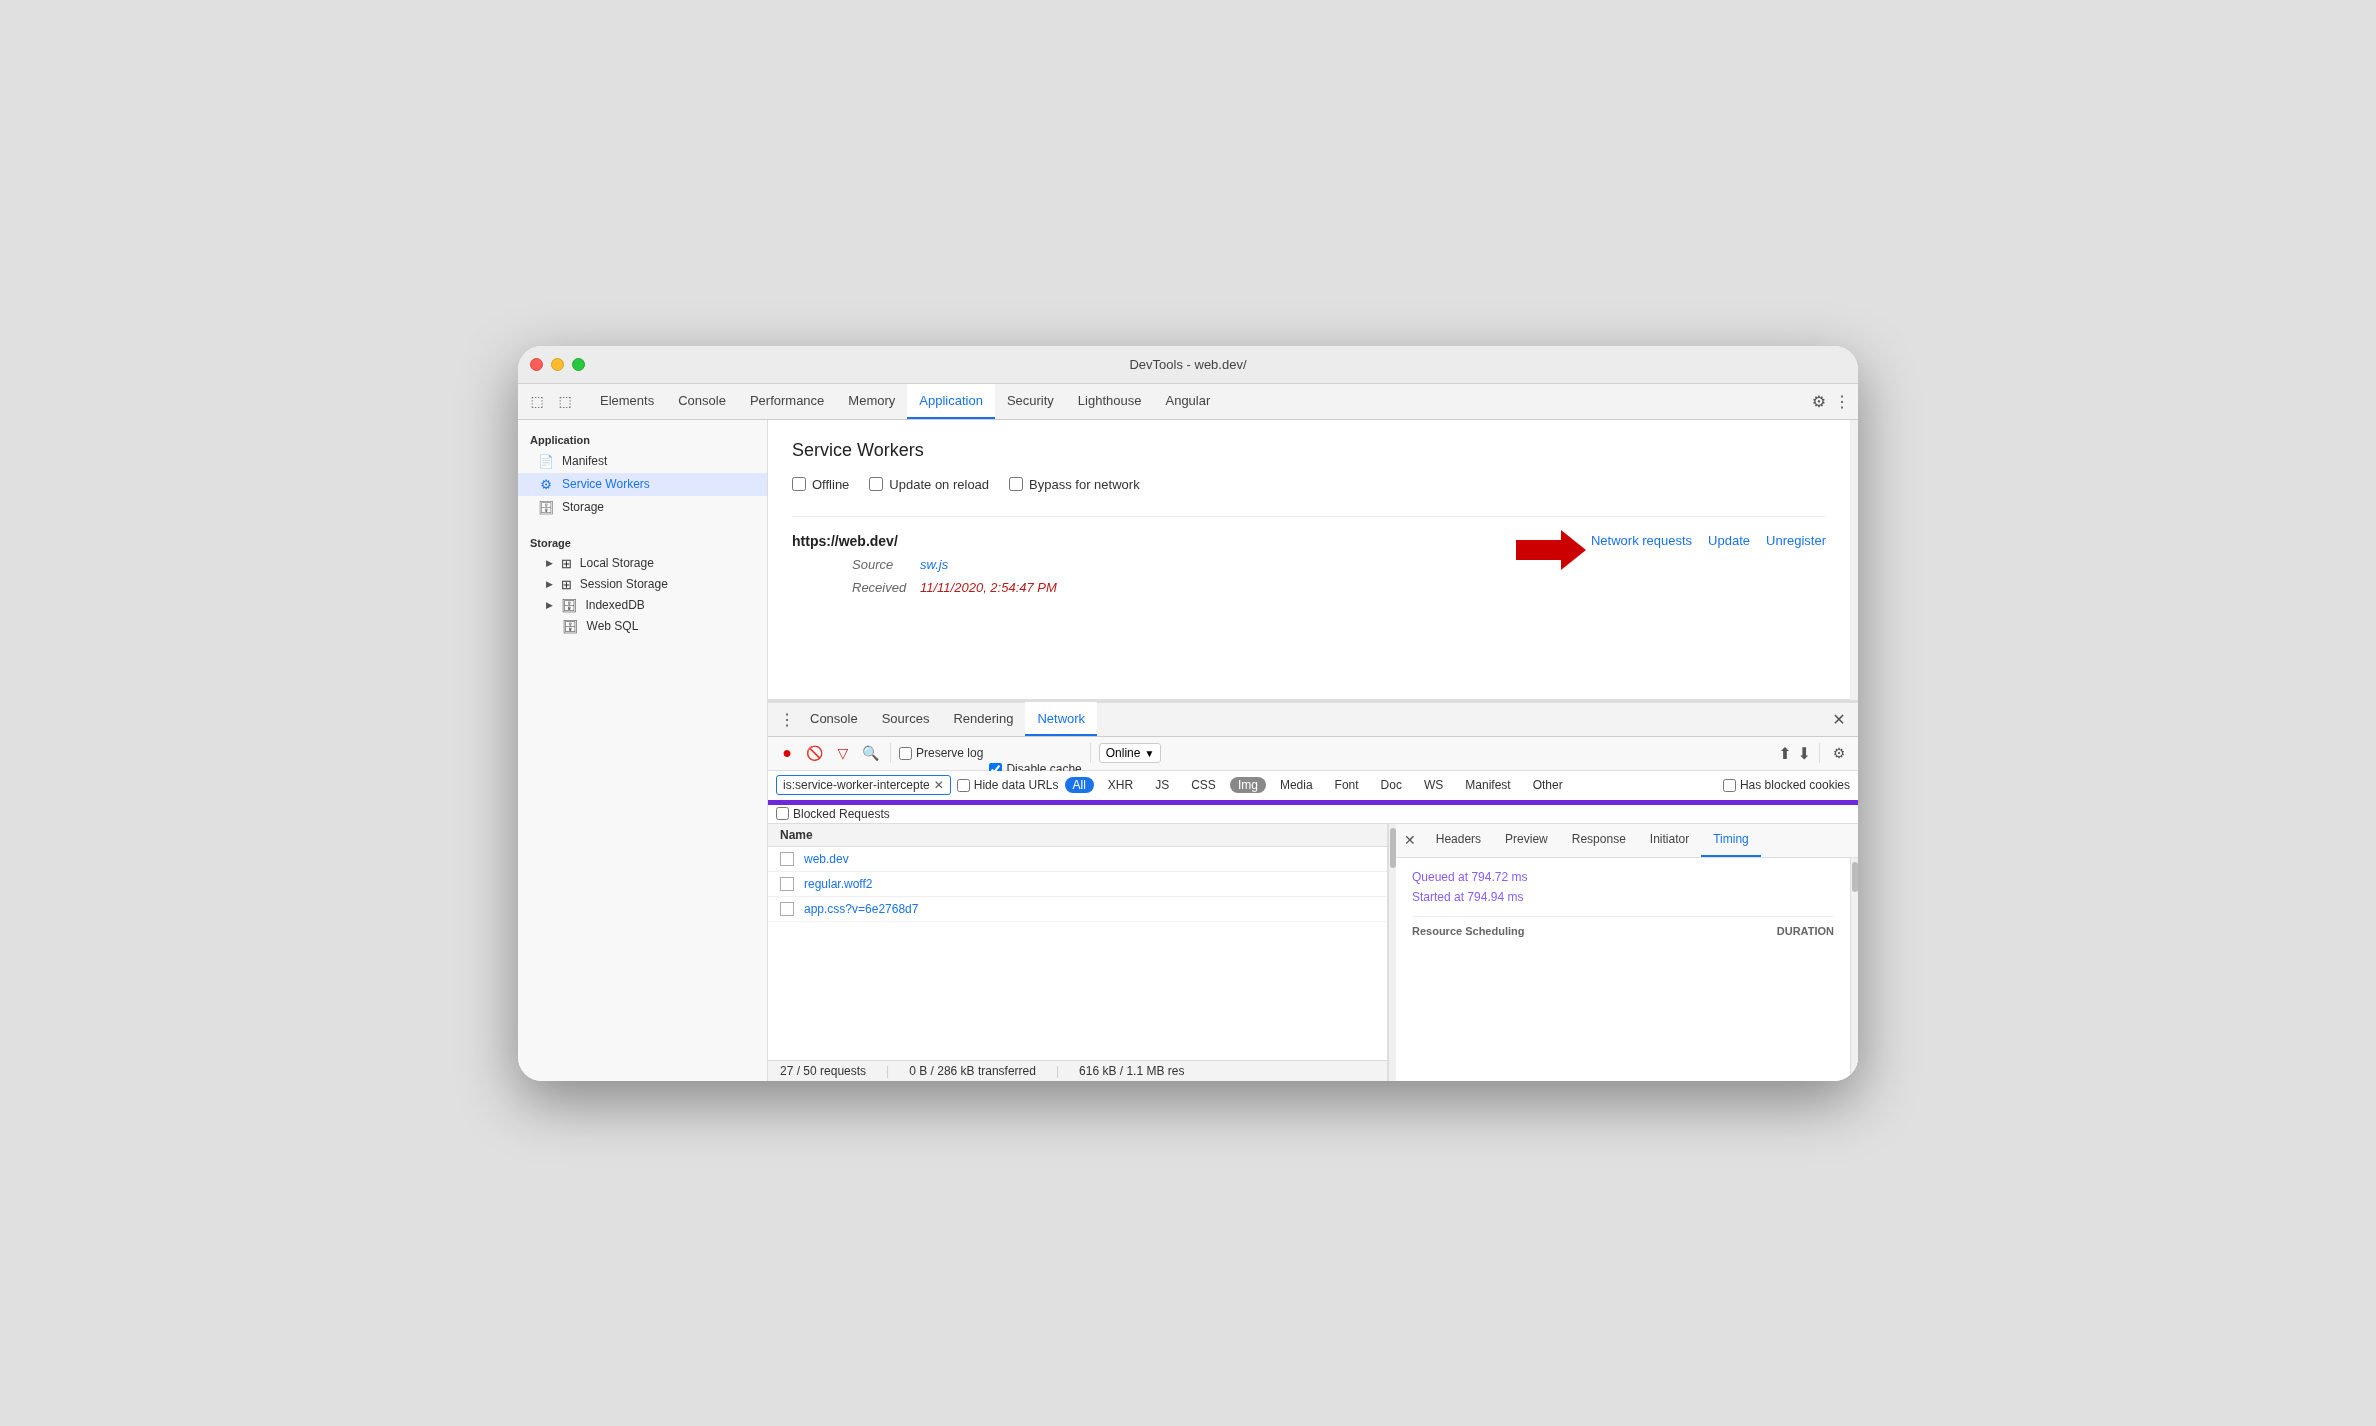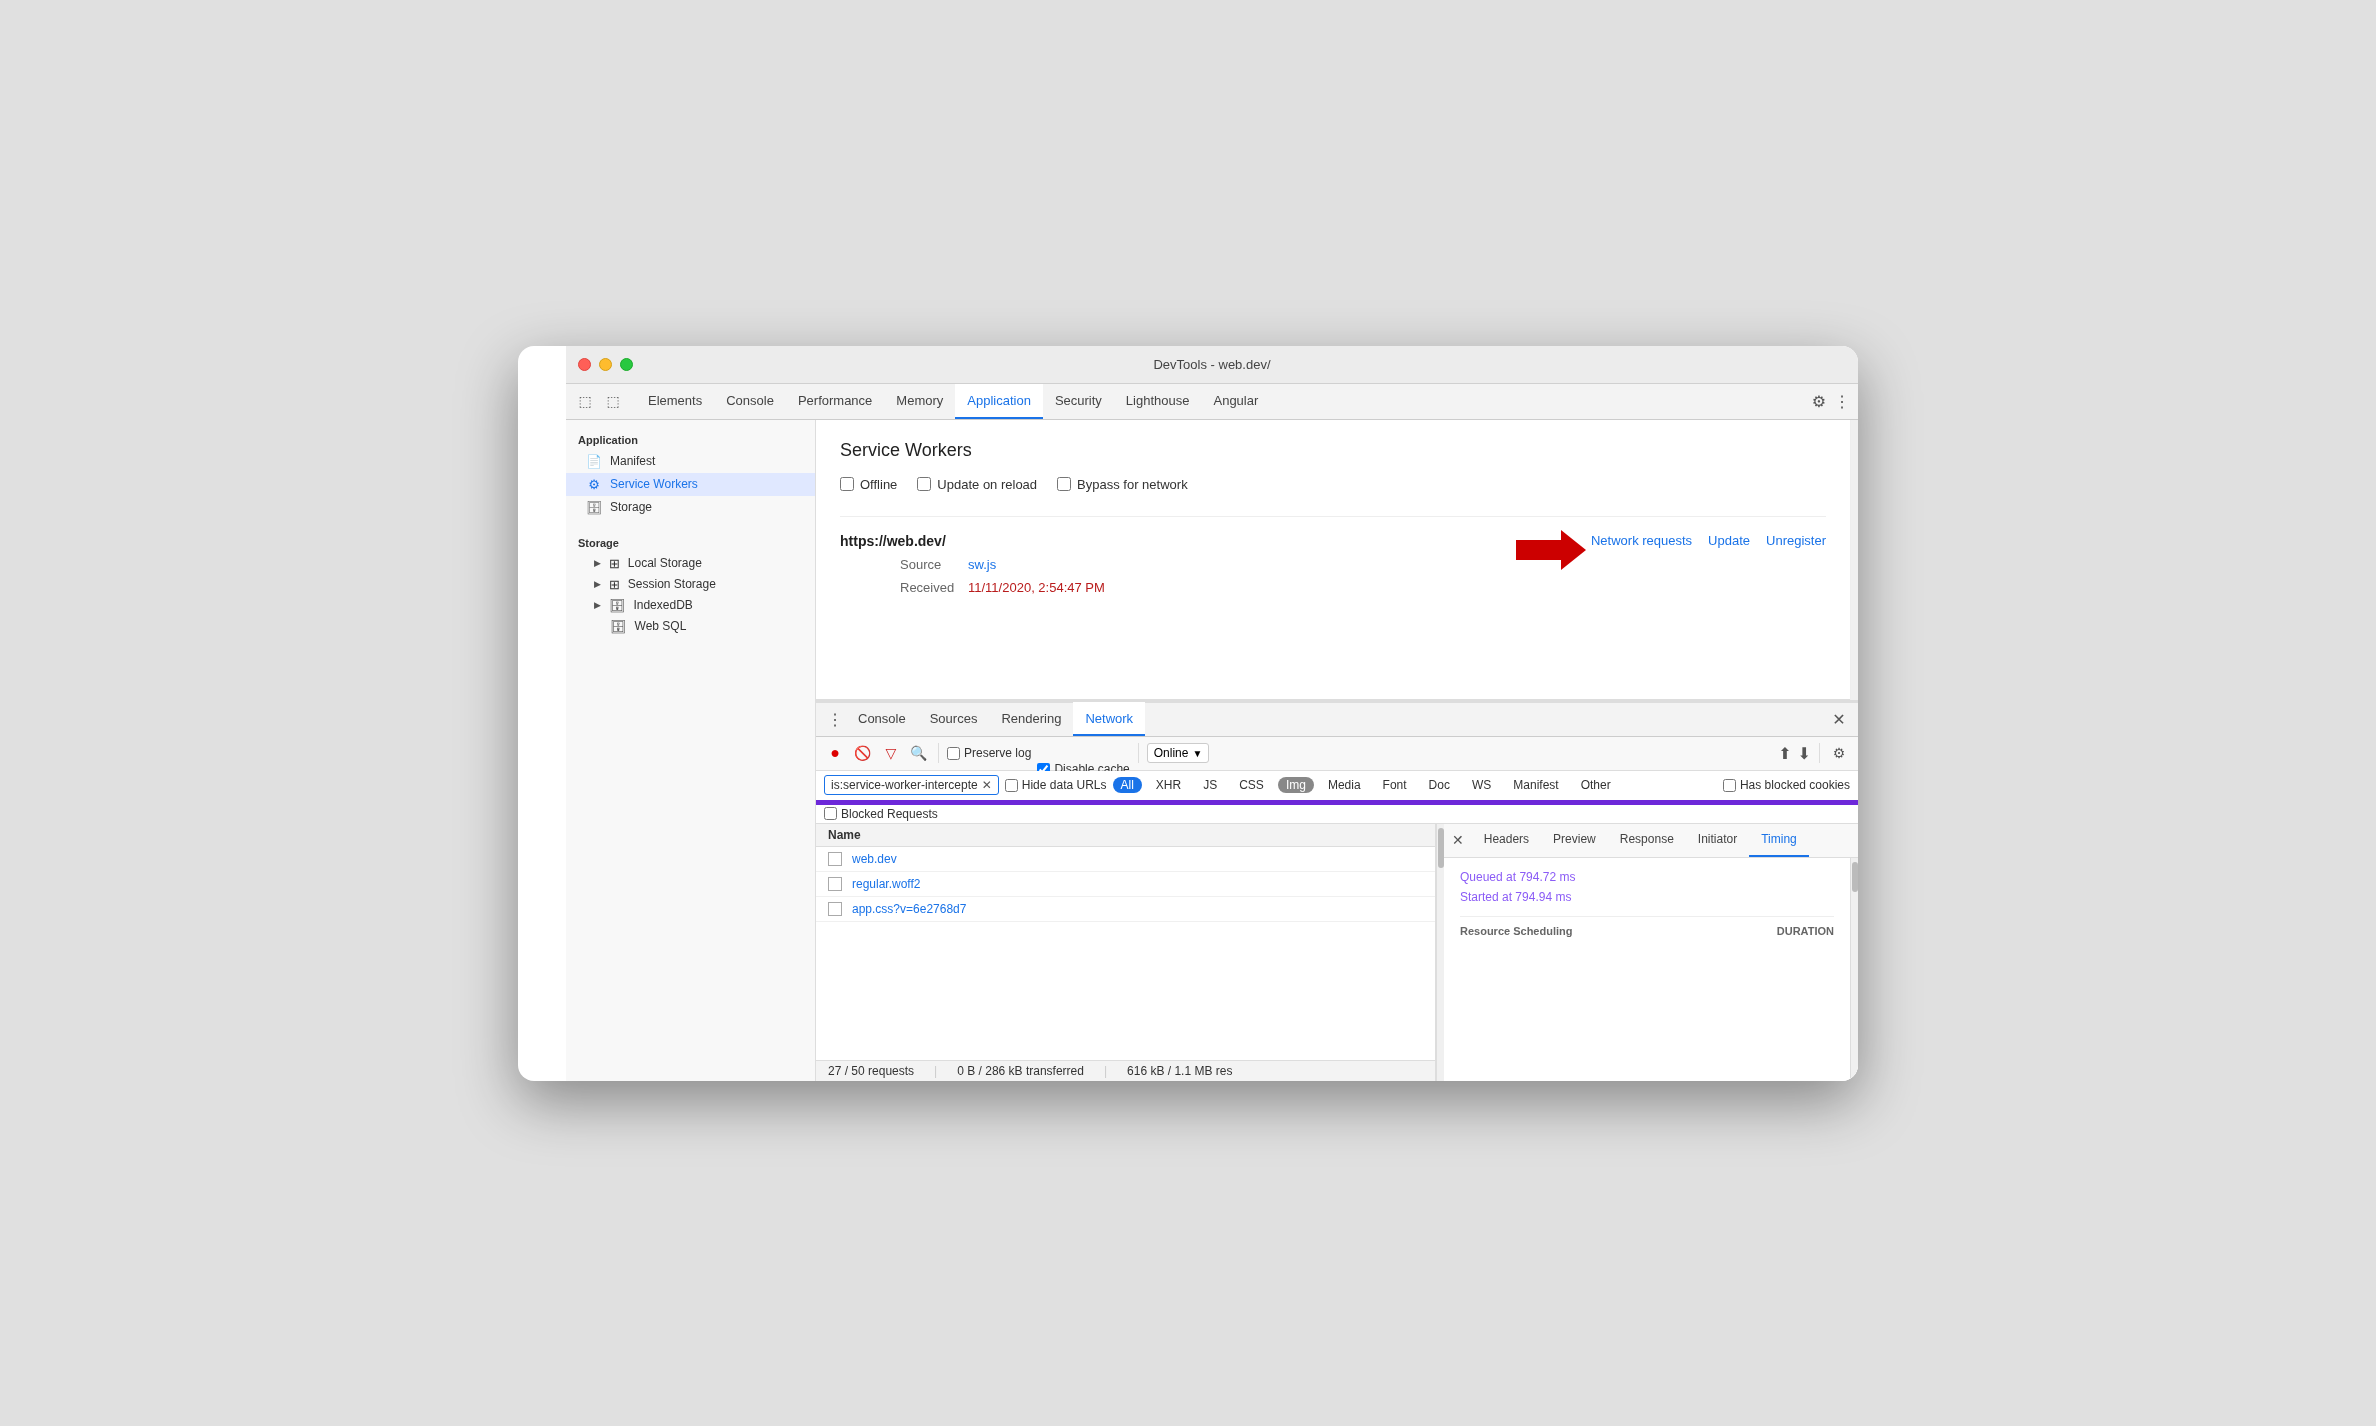--- a/index.html
+++ b/index.html
@@ -8,26 +8,25 @@
       display: flex;
       align-items: center;
       justify-content: center;
       min-height: 100vh;
       font-family: -apple-system, BlinkMacSystemFont, 'Segoe UI', Helvetica, Arial, sans-serif;
       font-size: 13px;
     }
     .window {
       width: 1340px;
       background: #fff;
-      border-radius: 16px;
+      border-radius: 24px;
       box-shadow: 0 20px 60px rgba(0,0,0,0.4);
       overflow: hidden;
       display: flex;
       flex-direction: column;
-      padding-left: 48px;
     }
     
     .titlebar {
       background: #ececec;
       height: 38px;
       display: flex;
       align-items: center;
       padding: 0 12px;
       border-bottom: 1px solid #d0d0d0;
       position: relative;
@@ -223,20 +222,21 @@
       color: #1a73e8;
       text-decoration: none;
       font-size: 13px;
       cursor: pointer;
     }
     .sw-detail-row {
       display: flex;
       align-items: baseline;
       gap: 8px;
       padding-left: 60px;
+      font-style: italic;
     }
     .sw-detail-label {
       color: #666;
       font-size: 13px;
       min-width: 60px;
     }
     .sw-detail-value {
       color: #1a73e8;
       font-size: 13px;
       text-decoration: none;

